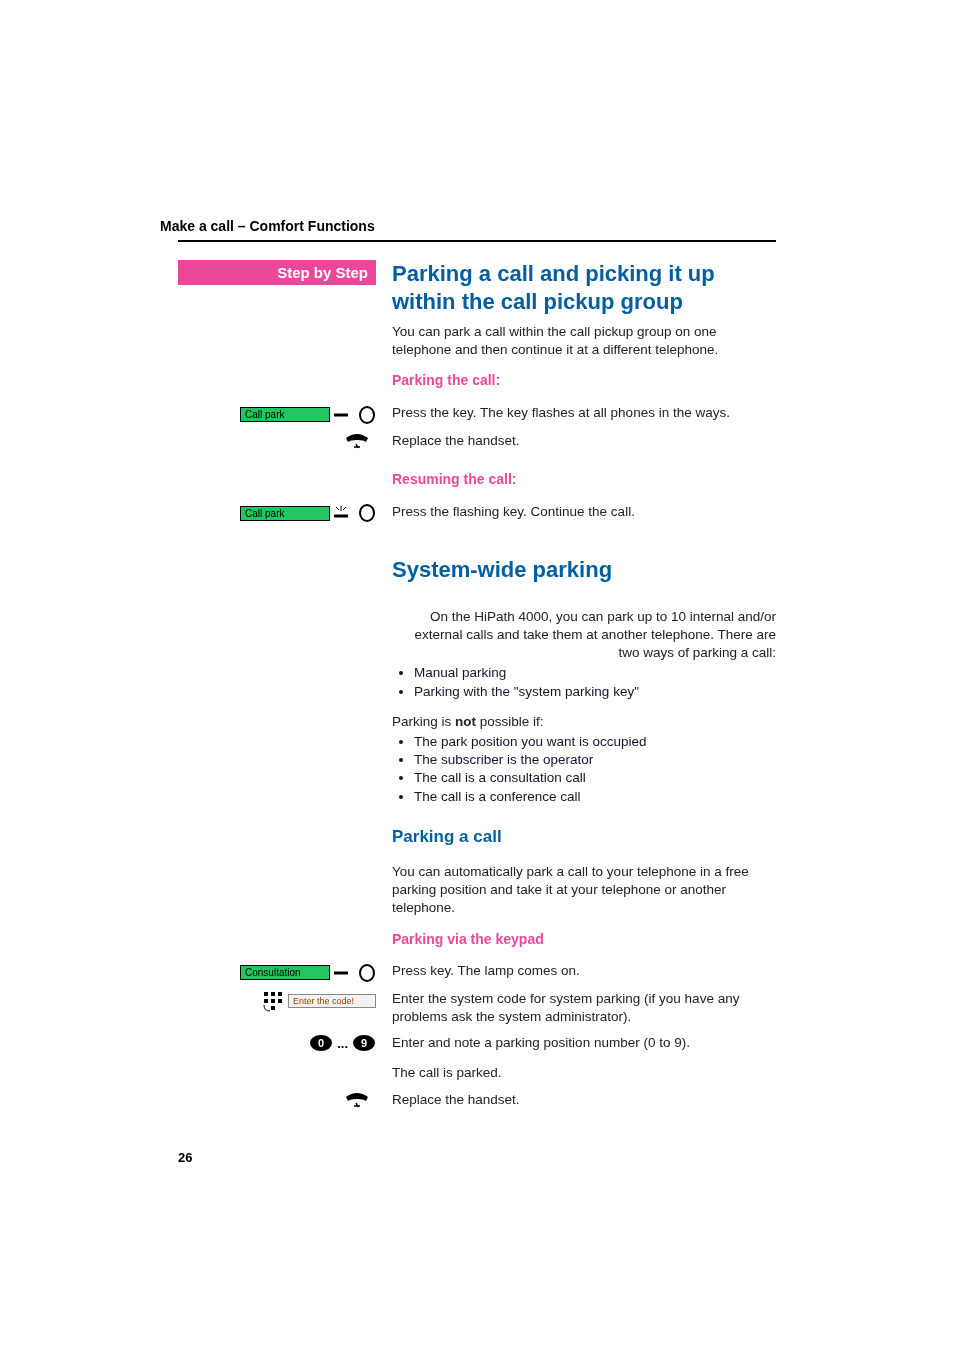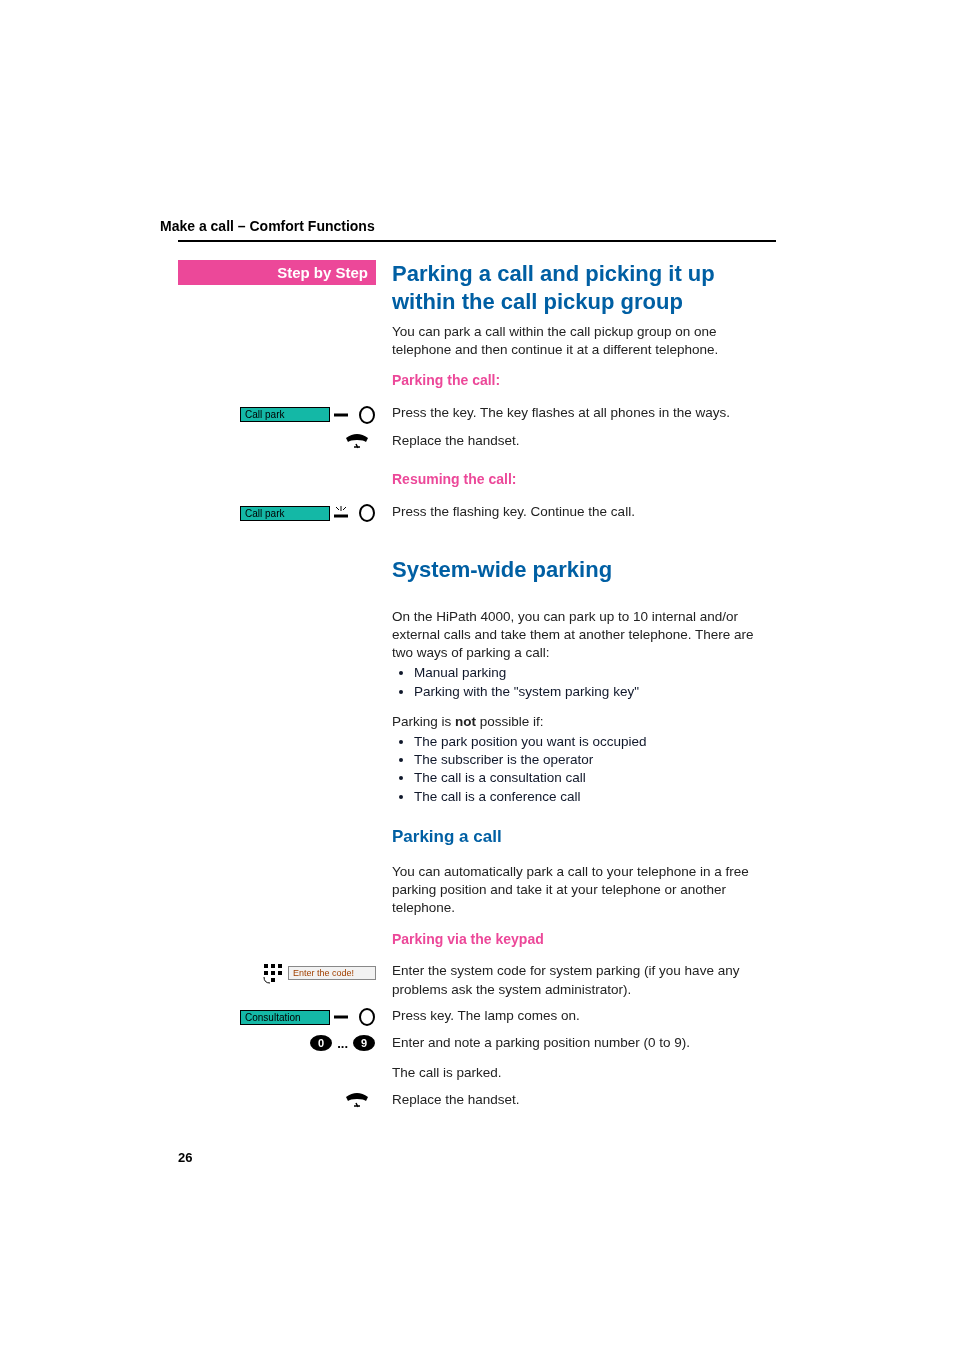--- a/index.html
+++ b/index.html
@@ -98,21 +98,21 @@
     color: #222;
   }
   .key-box {
     display: inline-block;
     border: 1px solid #000;
     font-size: 10px;
     padding: 1px 4px;
     min-width: 90px;
     text-align: left;
     vertical-align: middle;
-    background: #14b8a6;
+    background: #22c55e;
     box-sizing: border-box;
   }
   .bold { font-weight: bold; }
   .page-num {
     position: absolute;
     left: 178px;
     top: 1150px;
     font-size: 13px;
     font-weight: bold;
   }
@@ -209,21 +209,21 @@
       <div class="right">Press the flashing key. Continue the call.</div>
     </div>
 
     <div class="spacer-lg"></div>
 
     <div class="row">
       <div class="left"></div>
       <div class="right">
         <h2 class="section-title">System-wide parking</h2>
         <div class="spacer-md"></div>
-        <p class="body-text" style="margin-bottom:2px;">On the HiPath 4000, you can park up to 10 internal and/or external calls and take them at another telephone. There are two ways of parking a call:</p>
+        <p class="body-text" style="margin-bottom:2px;text-align:right;">On the HiPath 4000, you can park up to 10 internal and/or external calls and take them at another telephone. There are two ways of parking a call:</p>
         <ul class="body-list">
           <li>Manual parking</li>
           <li>Parking with the "system parking key"</li>
         </ul>
         <p class="body-text" style="margin-bottom:2px;">
           <span>Parking is </span><span class="bold">not</span><span> possible if:</span>
         </p>
         <ul class="body-list">
           <li>The park position you want is occupied</li>
           <li>The subscriber is the operator</li>
@@ -233,54 +233,54 @@
 
         <div class="sub-blue-lg">Parking a call</div>
         <p class="body-text">You can automatically park a call to your telephone in a free parking position and take it at your telephone or another telephone.</p>
         <div class="sub-blue">Parking via the keypad</div>
       </div>
     </div>
 
     <div class="row">
       <div class="left">
         <span class="icon-wrap">
+          <span class="key-box">Consultation</span>
+          <svg width="20" height="14" viewBox="0 0 20 14">
+              <line x1="0" y1="7" x2="14" y2="7" stroke="#000" stroke-width="3"></line>
+            </svg>
+          <svg width="18" height="18" viewBox="0 0 18 18">
+              <ellipse cx="9" cy="9" rx="7" ry="8" fill="none" stroke="#000" stroke-width="2"></ellipse>
+            </svg>
+        </span>
+      </div>
+      <div class="right">Press key. The lamp comes on.</div>
+    </div>
+
+    <div class="row">
+      <div class="left">
+        <span class="icon-wrap">
           <svg width="22" height="22" viewBox="0 0 22 22">
             <rect x="2" y="2" width="4" height="4" fill="#000"></rect>
               <rect x="9" y="2" width="4" height="4" fill="#000"></rect>
               <rect x="16" y="2" width="4" height="4" fill="#000"></rect>
             <rect x="2" y="9" width="4" height="4" fill="#000"></rect>
               <rect x="9" y="9" width="4" height="4" fill="#000"></rect>
               <rect x="16" y="9" width="4" height="4" fill="#000"></rect>
             <rect x="9" y="16" width="4" height="4" fill="#000"></rect>
             <path d="M2 15 Q2 21 8 21" fill="none" stroke="#000" stroke-width="1"></path>
           </svg>
           <span class="prompt-box">Enter the code!</span>
         </span>
       </div>
       <div class="right">Enter the system code for system parking (if you have any problems ask the system administrator).</div>
     </div>
 
     <div class="row">
       <div class="left">
         <span class="icon-wrap">
-          <span class="key-box">Consultation</span>
-          <svg width="20" height="14" viewBox="0 0 20 14">
-              <line x1="0" y1="7" x2="14" y2="7" stroke="#000" stroke-width="3"></line>
-            </svg>
-          <svg width="18" height="18" viewBox="0 0 18 18">
-              <ellipse cx="9" cy="9" rx="7" ry="8" fill="none" stroke="#000" stroke-width="2"></ellipse>
-            </svg>
-        </span>
-      </div>
-      <div class="right">Press key. The lamp comes on.</div>
-    </div>
-
-    <div class="row">
-      <div class="left">
-        <span class="icon-wrap">
           <svg width="24" height="18" viewBox="0 0 24 18">
             <ellipse cx="12" cy="9" rx="11" ry="8" fill="#000"></ellipse>
             <text x="12" y="13" text-anchor="middle" fill="#fff" font-size="11" font-family="Arial" font-weight="bold">0</text>
           </svg>
           <span style="font-size:13px; font-weight:bold;">...</span>
           <svg width="24" height="18" viewBox="0 0 24 18">
             <ellipse cx="12" cy="9" rx="11" ry="8" fill="#000"></ellipse>
             <text x="12" y="13" text-anchor="middle" fill="#fff" font-size="11" font-family="Arial" font-weight="bold">9</text>
           </svg>
         </span>

